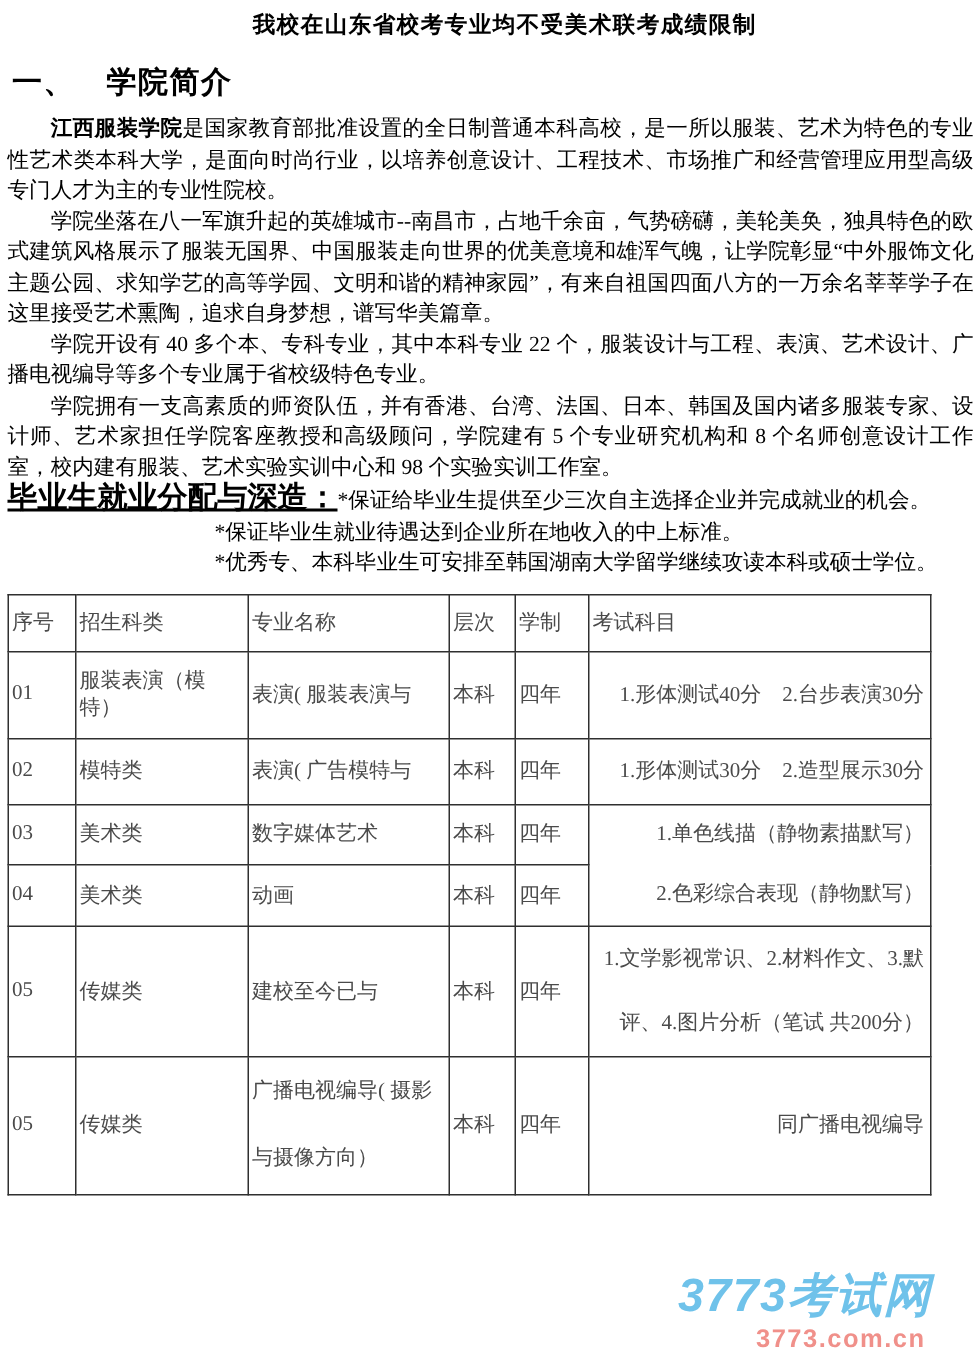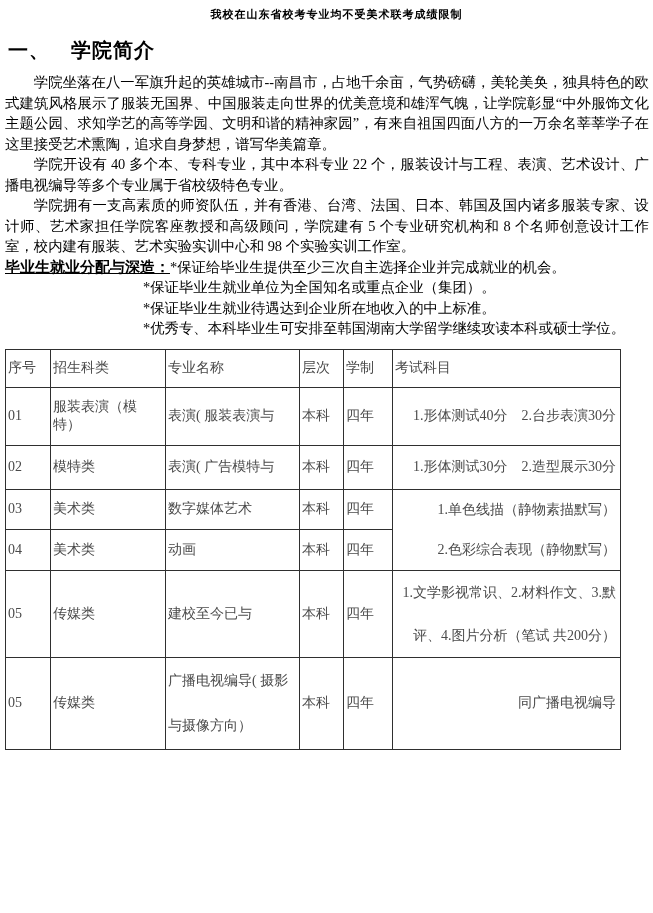--- a/index.html
+++ b/index.html
@@ -9,21 +9,21 @@
     width: 653px;
     height: 913px;
     background: #fff;
     overflow: hidden;
     font-family: "Liberation Serif", serif;
     color: #000;
   }
   .doc-title {
     padding-top: 7px;
     text-align: center;
-    font-size: 11px;
+    font-size: 15px;
     font-weight: bold;
     letter-spacing: 1px;
     margin-left: 20px;
   }
   .h1 {
     margin: 15px 0 0 8px;
     font-size: 20px;
     font-weight: bold;
     letter-spacing: 1px;
   }
@@ -31,21 +31,21 @@
     margin: 8px 4px 0 5px;
     font-size: 14.4px;
     line-height: 20.5px;
     text-align: justify;
   }
   .body-text p { text-indent: 2em; }
   .body-text p.no-indent { text-indent: 0; }
   .bold-lead { font-weight: bold; }
   .emp-label {
     font-weight: bold;
-    font-size: 15px;
+    font-size: 20px;
     text-decoration: underline;
   }
   .star-line { text-indent: 0 !important; margin-left: 138px; }
   .h2 {
     margin: 9px 0 0 8px;
     font-size: 17.5px;
     font-weight: bold;
     letter-spacing: 0.5px;
   }
   table.adm {
@@ -100,25 +100,25 @@
 </head>
 <body>
 
 <div class="page">
 
   <div class="doc-title">我校在山东省校考专业均不受美术联考成绩限制</div>
 
   <div class="h1">一、　学院简介</div>
 
   <div class="body-text">
+    <p><span class="bold-lead">江西服装学院</span><span>是国家教育部批准设置的全日制普通本科高校，是一所以服装、艺术为特色的专业性艺术类本科大学，是面向时尚行业，以培养创意设计、工程技术、市场推广和经营管理应用型高级专门人才为主的专业性院校。</span></p>
     <p>学院坐落在八一军旗升起的英雄城市--南昌市，占地千余亩，气势磅礴，美轮美奂，独具特色的欧式建筑风格展示了服装无国界、中国服装走向世界的优美意境和雄浑气魄，让学院彰显“中外服饰文化主题公园、求知学艺的高等学园、文明和谐的精神家园”，有来自祖国四面八方的一万余名莘莘学子在这里接受艺术熏陶，追求自身梦想，谱写华美篇章。</p>
     <p>学院开设有 40 多个本、专科专业，其中本科专业 22 个，服装设计与工程、表演、艺术设计、广播电视编导等多个专业属于省校级特色专业。</p>
     <p>学院拥有一支高素质的师资队伍，并有香港、台湾、法国、日本、韩国及国内诸多服装专家、设计师、艺术家担任学院客座教授和高级顾问，学院建有 5 个专业研究机构和 8 个名师创意设计工作室，校内建有服装、艺术实验实训中心和 98 个实验实训工作室。</p>
     <p class="no-indent"><span class="emp-label">毕业生就业分配与深造：</span><span>*保证给毕业生提供至少三次自主选择企业并完成就业的机会。</span></p>
-    <p class="star-line">*保证毕业生就业单位为全国知名或重点企业（集团）。</p>
     <p class="star-line">*保证毕业生就业待遇达到企业所在地收入的中上标准。</p>
     <p class="star-line">*优秀专、本科毕业生可安排至韩国湖南大学留学继续攻读本科或硕士学位。</p>
   </div>
 
 
   <table class="adm">
     <colgroup>
       <col style="width:45px">
         <col style="width:115px">
         <col style="width:134px">
@@ -181,14 +181,18 @@
       <td>05</td>
       <td>传媒类</td>
       <td class="dbl-line-major">广播电视编导( 摄影与摄像方向）</td>
       <td>本科</td>
       <td>四年</td>
       <td class="exam">同广播电视编导</td>
     </tr>
   </tbody>
     </table>
 
+  <div class="watermark">
+    <div class="wm-line1" style="color: rgb(111, 194, 234);">3773考试网</div>
+    <div class="wm-line2" style="color: rgb(240, 144, 138);">3773.com.cn</div>
+  </div>
 
 </div>
 
 </body></html>

